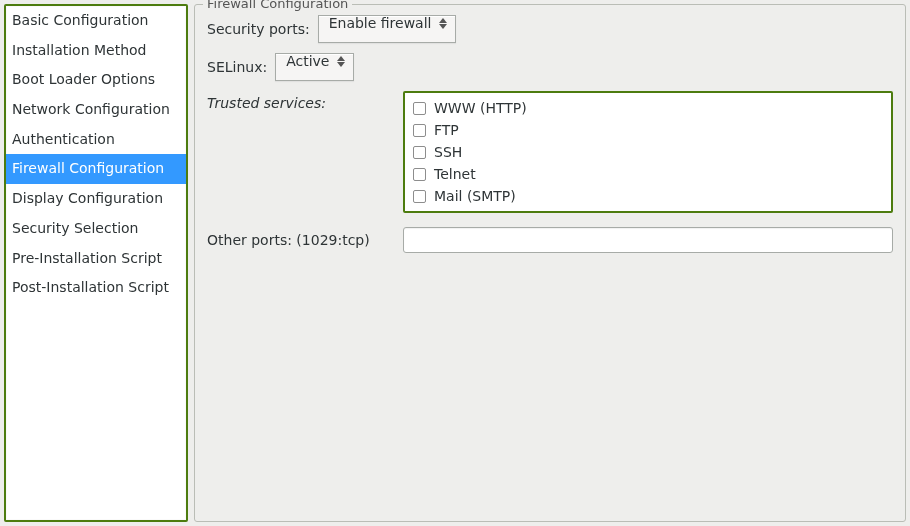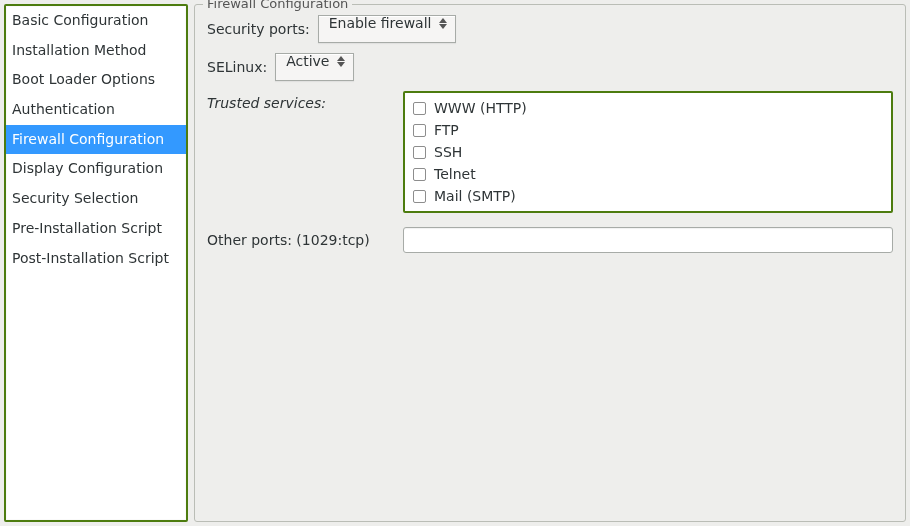--- a/index.html
+++ b/index.html
@@ -144,20 +144,21 @@
       font-style: italic;
     }
   </style>
 </head>
 <body>
 
 <div class="sidebar">
   <div class="sidebar-item">Basic Configuration</div>
   <div class="sidebar-item">Installation Method</div>
   <div class="sidebar-item">Boot Loader Options</div>
+  <div class="sidebar-item">Network Configuration</div>
   <div class="sidebar-item">Authentication</div>
   <div class="sidebar-item selected">Firewall Configuration</div>
   <div class="sidebar-item">Display Configuration</div>
   <div class="sidebar-item">Security Selection</div>
   <div class="sidebar-item">Pre-Installation Script</div>
   <div class="sidebar-item">Post-Installation Script</div>
 </div>
 
 <div class="main">
   <div class="fieldset">

